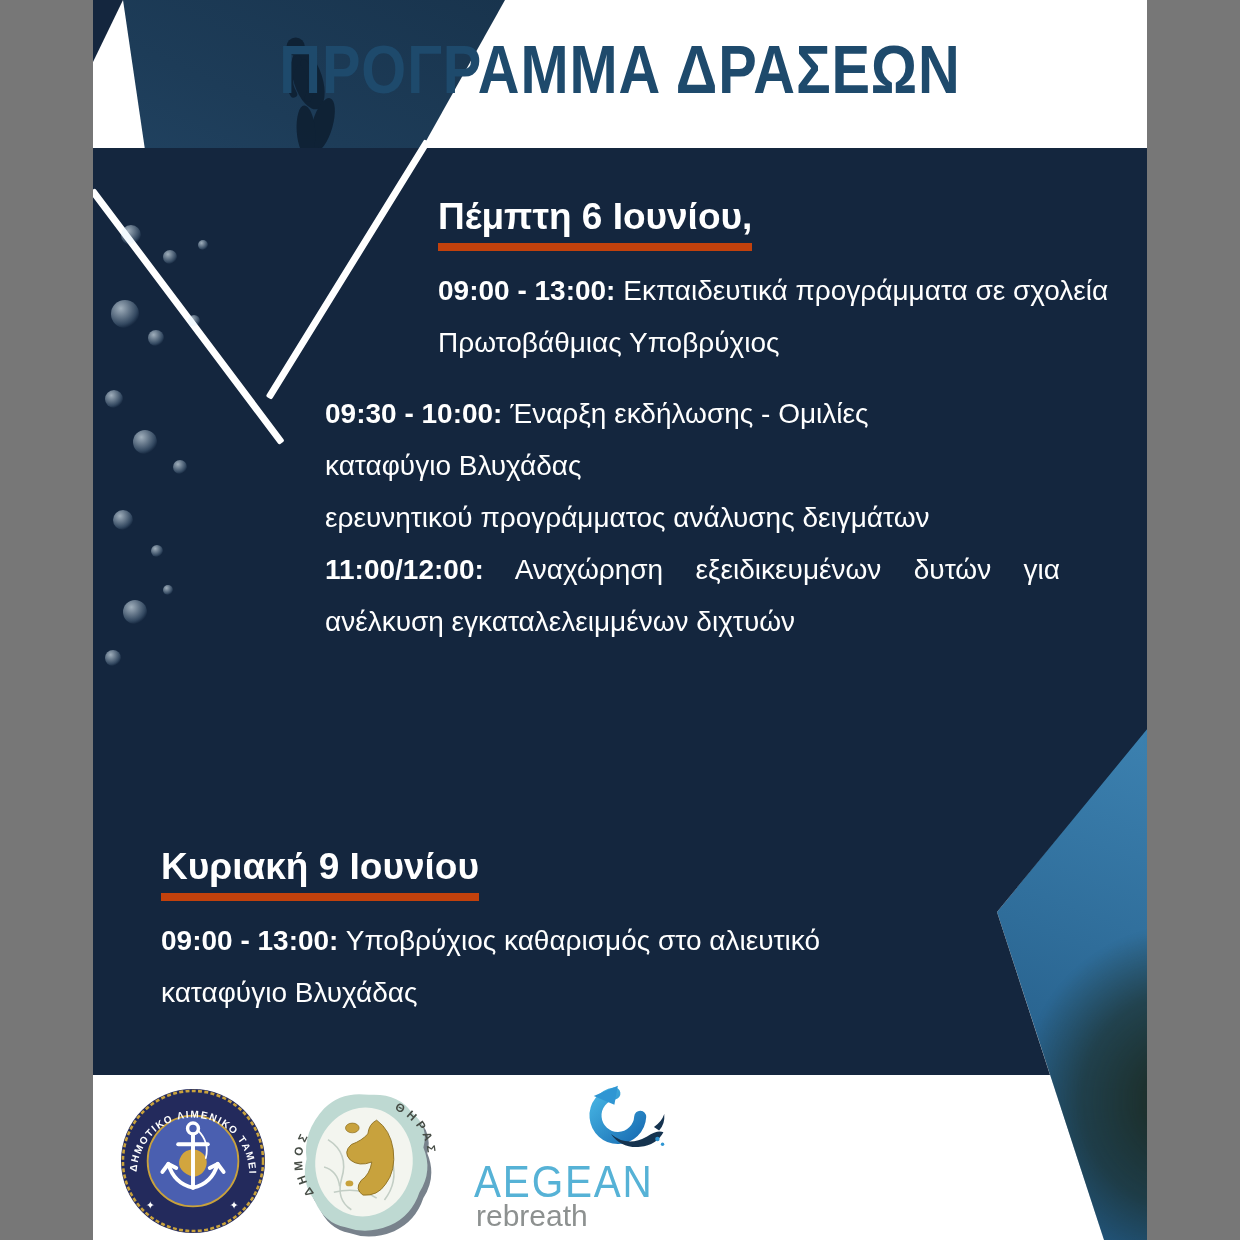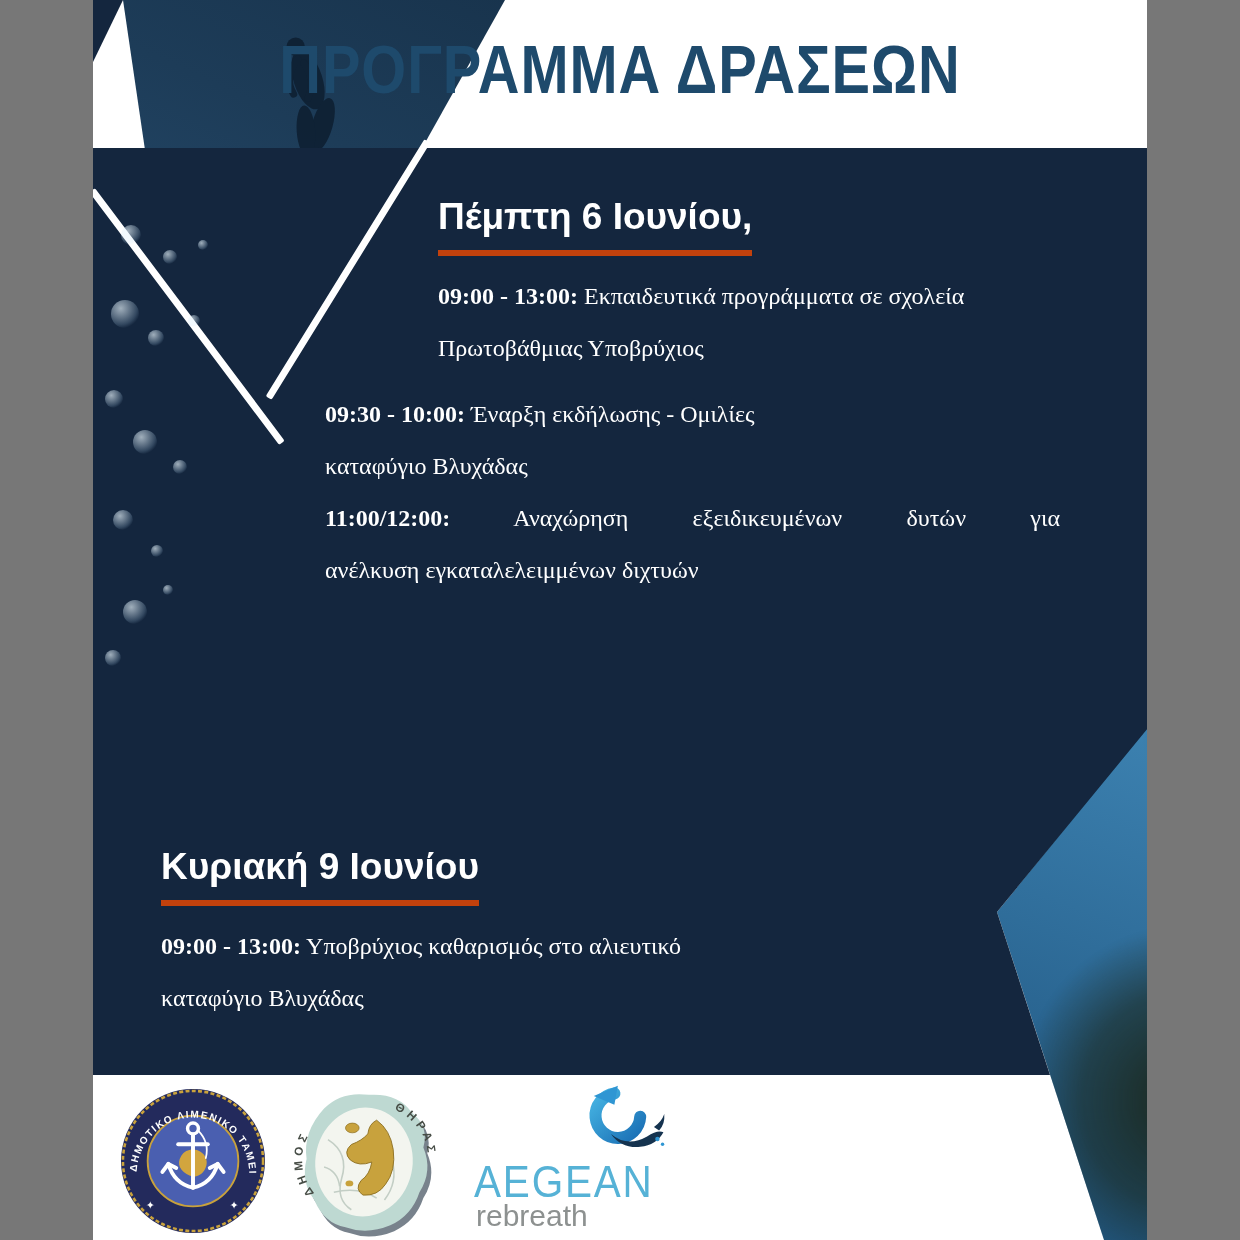--- a/index.html
+++ b/index.html
@@ -48,22 +48,22 @@
   .bubble{position:absolute;border-radius:50%;
     background:radial-gradient(circle at 35% 30%,rgba(235,248,255,.65),rgba(190,225,250,.18) 60%,rgba(190,225,250,0) 75%);}
   
   .title{
     left:50%;top:30px;transform:translateX(-50%) scaleX(.85);transform-origin:center top;
     color:#1e4a6c;font-size:68px;font-weight:700;letter-spacing:1px;white-space:nowrap;
   }
   
   .block{position:absolute;color:#ffffff;}
   .day{font-size:37px;font-weight:700;margin-bottom:14px;}
-  .day span{display:inline-block;border-bottom:6px solid #c2410c;padding-bottom:12px;}
-  .line{font-size:24px;line-height:52px;white-space:nowrap;font-family:Liberation Serif, serif;}
+  .day span{display:inline-block;border-bottom:8px solid #c2410c;padding-bottom:5px;}
+  .line{font-size:28px;line-height:52px;white-space:nowrap;}
   .line.just{white-space:normal;text-align:justify;text-align-last:justify;}
   .line b{font-weight:700;}
   
   .aegean-name{left:381px;top:1156px;width:200px;color:#56b2d6;font-size:45px;
     letter-spacing:2px;transform:scaleX(.9);transform-origin:left top;font-weight:400;}
   .aegean-sub{left:383px;top:1199px;width:172px;text-align:left;color:#8d9190;font-size:30px;font-weight:400;}
   svg text{font-family:"Liberation Sans","DejaVu Sans",sans-serif;}
 </style>
 </head>
 <body>
@@ -134,20 +134,21 @@
 
   <div id="schedule">
       <div class="block" style="left: 345px; top: 196px; width: 720px;">
         <div class="day"><span>Πέμπτη 6 Ιουνίου,</span></div>
         <div class="line"><b>09:00 - 13:00:</b> Εκπαιδευτικά προγράμματα σε σχολεία</div>
         <div class="line">Πρωτοβάθμιας Υποβρύχιος</div>
       </div>
       <div class="block" style="left: 232px; top: 388px; width: 735px;">
         <div class="line"><b>09:30 - 10:00:</b> Έναρξη εκδήλωσης - Ομιλίες</div>
         <div class="line">καταφύγιο Βλυχάδας</div>
+        <div class="line">ερευνητικού προγράμματος ανάλυσης δειγμάτων</div>
         <div class="line just"><b>11:00/12:00:</b> Αναχώρηση εξειδικευμένων δυτών για</div>
         <div class="line">ανέλκυση εγκαταλελειμμένων διχτυών</div>
       </div>
       <div class="block" style="left: 68px; top: 846px; width: 735px;">
         <div class="day"><span>Κυριακή 9 Ιουνίου</span></div>
         <div class="line"><b>09:00 - 13:00:</b> Υποβρύχιος καθαρισμός στο αλιευτικό</div>
         <div class="line">καταφύγιο Βλυχάδας</div>
       </div>
     </div>
 

